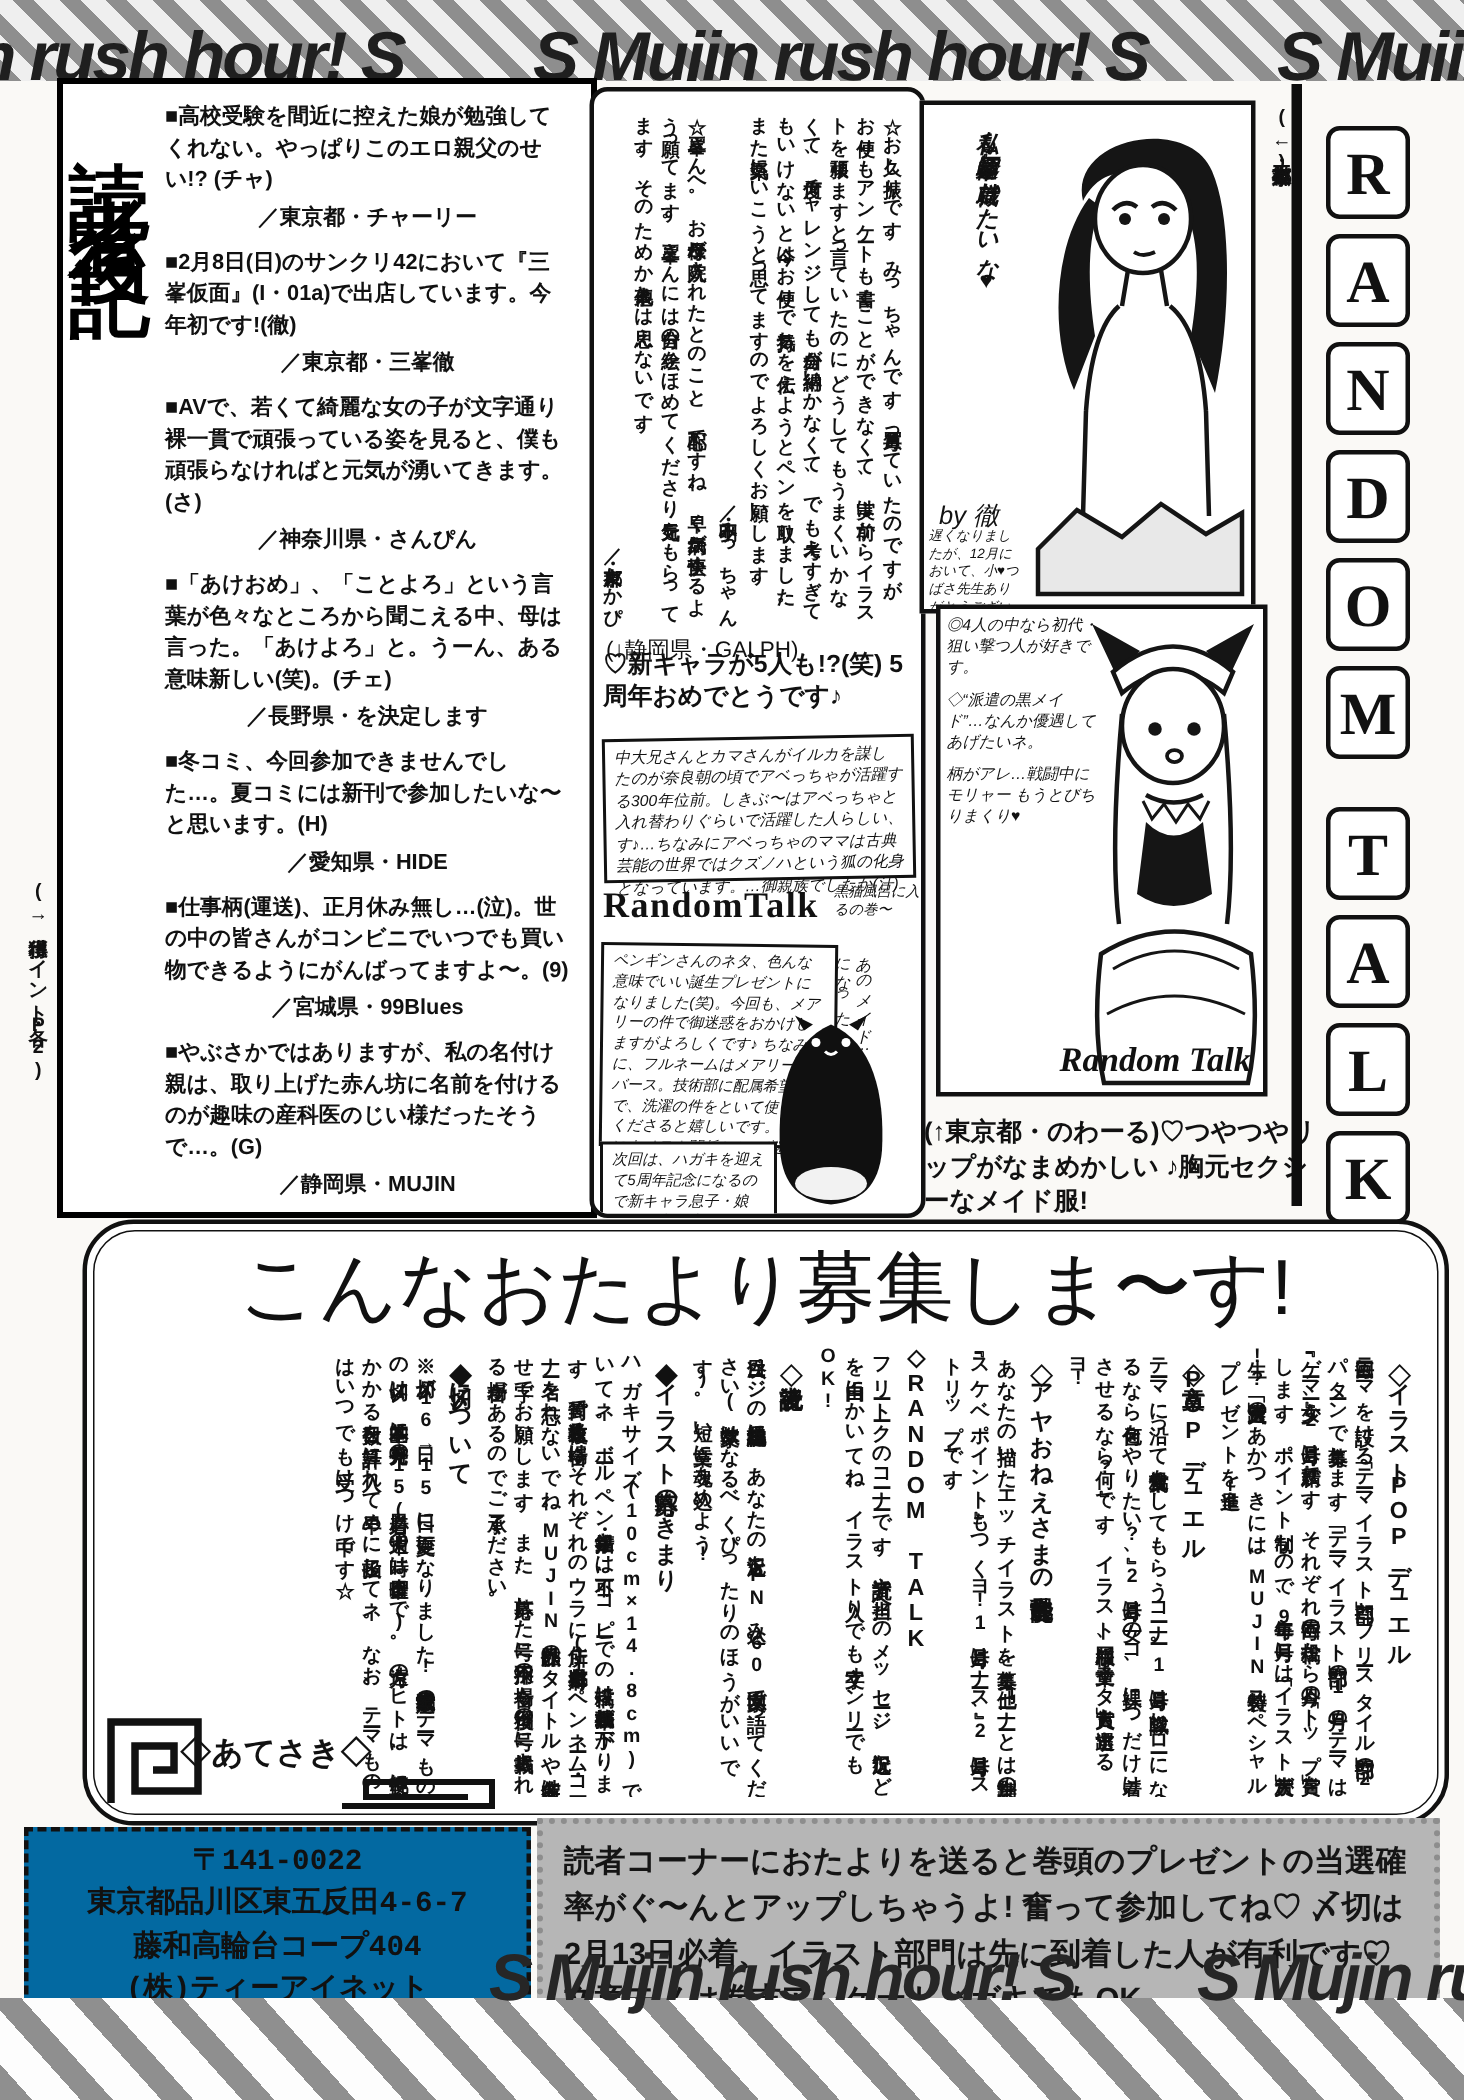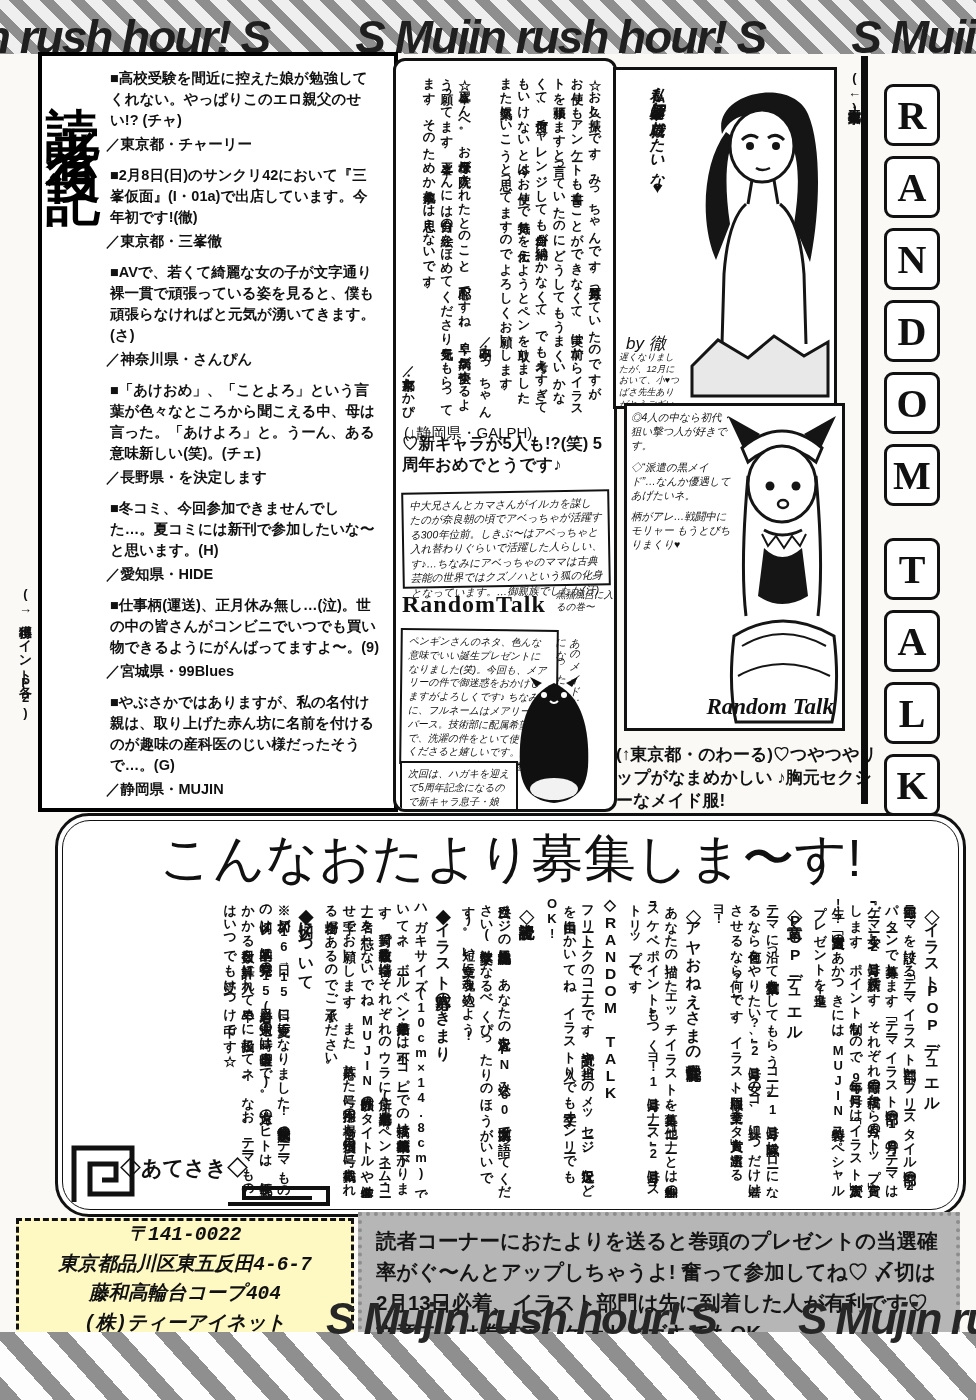--- a/index.html
+++ b/index.html
@@ -20,21 +20,21 @@
   
   .letters-box{position:absolute;left:38px;top:52px;width:352px;height:752px;background:#fff;
     border:4px solid #000;overflow:hidden;}
   .letters-title{position:absolute;left:4px;top:6px;height:330px;
     writing-mode:vertical-rl;text-orientation:upright;
     font-family:"Liberation Serif",serif;font-weight:900;font-size:54px;line-height:1;
     letter-spacing:22px;color:#000;}
   .letters-list{position:absolute;left:64px;top:8px;width:278px;}
   .letter{margin-bottom:11px;}
   .ltext{margin:4px;font-size:14.5px;font-weight:700;line-height:1.45;}
-  .lfrom{margin:1px 0 0 0;font-size:14.5px;font-weight:700;text-align:left;}
+  .lfrom{margin:1px 0 0 0;font-size:14.5px;font-weight:700;text-align:center;}
   .points-note{position:absolute;left:16px;top:586px;height:230px;
     writing-mode:vertical-rl;text-orientation:upright;font-size:13px;font-weight:700;}
 
   
   .replies-box{position:absolute;left:393px;top:58px;width:218px;height:748px;background:#fff;
     border:3px solid #111;border-radius:12px;overflow:hidden;}
   .vert{writing-mode:vertical-rl;text-orientation:upright;}
   .replies{position:absolute;left:6px;top:8px;width:204px;height:342px;font-size:12.5px;
     font-weight:700;line-height:1.42;}
   .replies p{margin:0 3px;}
@@ -91,23 +91,23 @@
     font-size:52px;font-weight:400;letter-spacing:0px;}
   .vcols{position:absolute;left:16px;top:80px;width:874px;height:302px;overflow:hidden;
     writing-mode:vertical-rl;text-orientation:upright;}
   .vh{font-size:15.5px;font-weight:900;margin:0 7px 0 3px;line-height:1.2;}
   .vb{font-size:13px;font-weight:600;margin:0 4px 0 7px;line-height:1.38;}
   .atesaki{position:absolute;left:62px;top:338px;margin:0;font-size:21px;font-weight:900;}
   .knot1{position:absolute;left:8px;top:314px;}
   .knot2{position:absolute;left:166px;top:366px;}
 
   
-  .address-box{position:absolute;left:16px;top:1218px;width:332px;height:176px;background:#fef9c3;
-    border:3px dashed #111;display:flex;flex-direction:column;justify-content:space-between;
-    text-align:center;font-family:"Liberation Mono",monospace;font-style:italic;}
+  .address-box{position:absolute;left:16px;top:1218px;width:332px;height:176px;background:#0369a1;
+    border:3px dashed #111;display:flex;flex-direction:column;justify-content:flex-end;
+    text-align:center;font-family:"Liberation Mono",monospace;}
   .address-box p{margin:2px 0;font-size:19.5px;font-weight:700;line-height:1.25;}
   .notice-box{position:absolute;left:358px;top:1212px;width:602px;height:134px;
     background:#b6b6b6;border:4px dotted #8d8d8d;box-sizing:border-box;padding:10px 14px;
     font-size:20.5px;font-weight:700;line-height:1.5;color:#151515;}
 </style>
 </head>
 <body>
 
 <div class="page">
 

